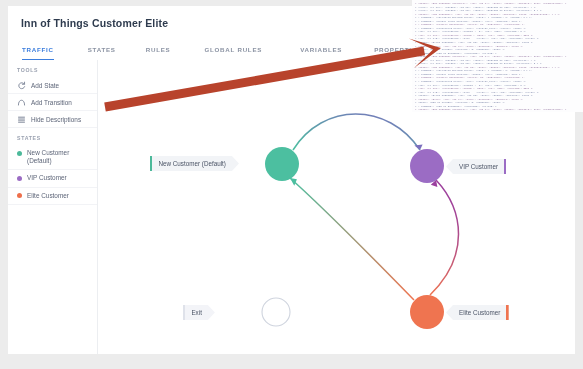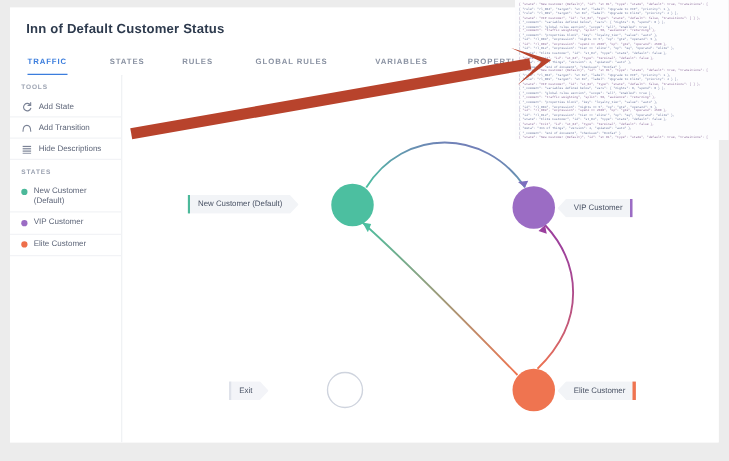--- a/index.html
+++ b/index.html
@@ -178,21 +178,21 @@
   .annot { position: absolute; left: 0; top: 0; width: 583px; height: 369px; pointer-events: none; }
 </style>
 </head>
 <body>
 
 <div id="root">
 
   <div class="app-window">
 
     <div class="app-header">
-      <div class="app-title">Inn of Default Customer Status</div>
+      <div class="app-title">Inn of Things Customer Elite</div>
     </div>
 
     <div class="tab-bar">
       <div class="tab active" id="tab-traffic">TRAFFIC</div>
       <div class="tab" id="tab-states">STATES</div>
       <div class="tab" id="tab-rules">RULES</div>
       <div class="tab" id="tab-global-rules">GLOBAL RULES</div>
       <div class="tab" id="tab-variables">VARIABLES</div>
       <div class="tab" id="tab-properties">PROPERTIES</div>
     </div>

